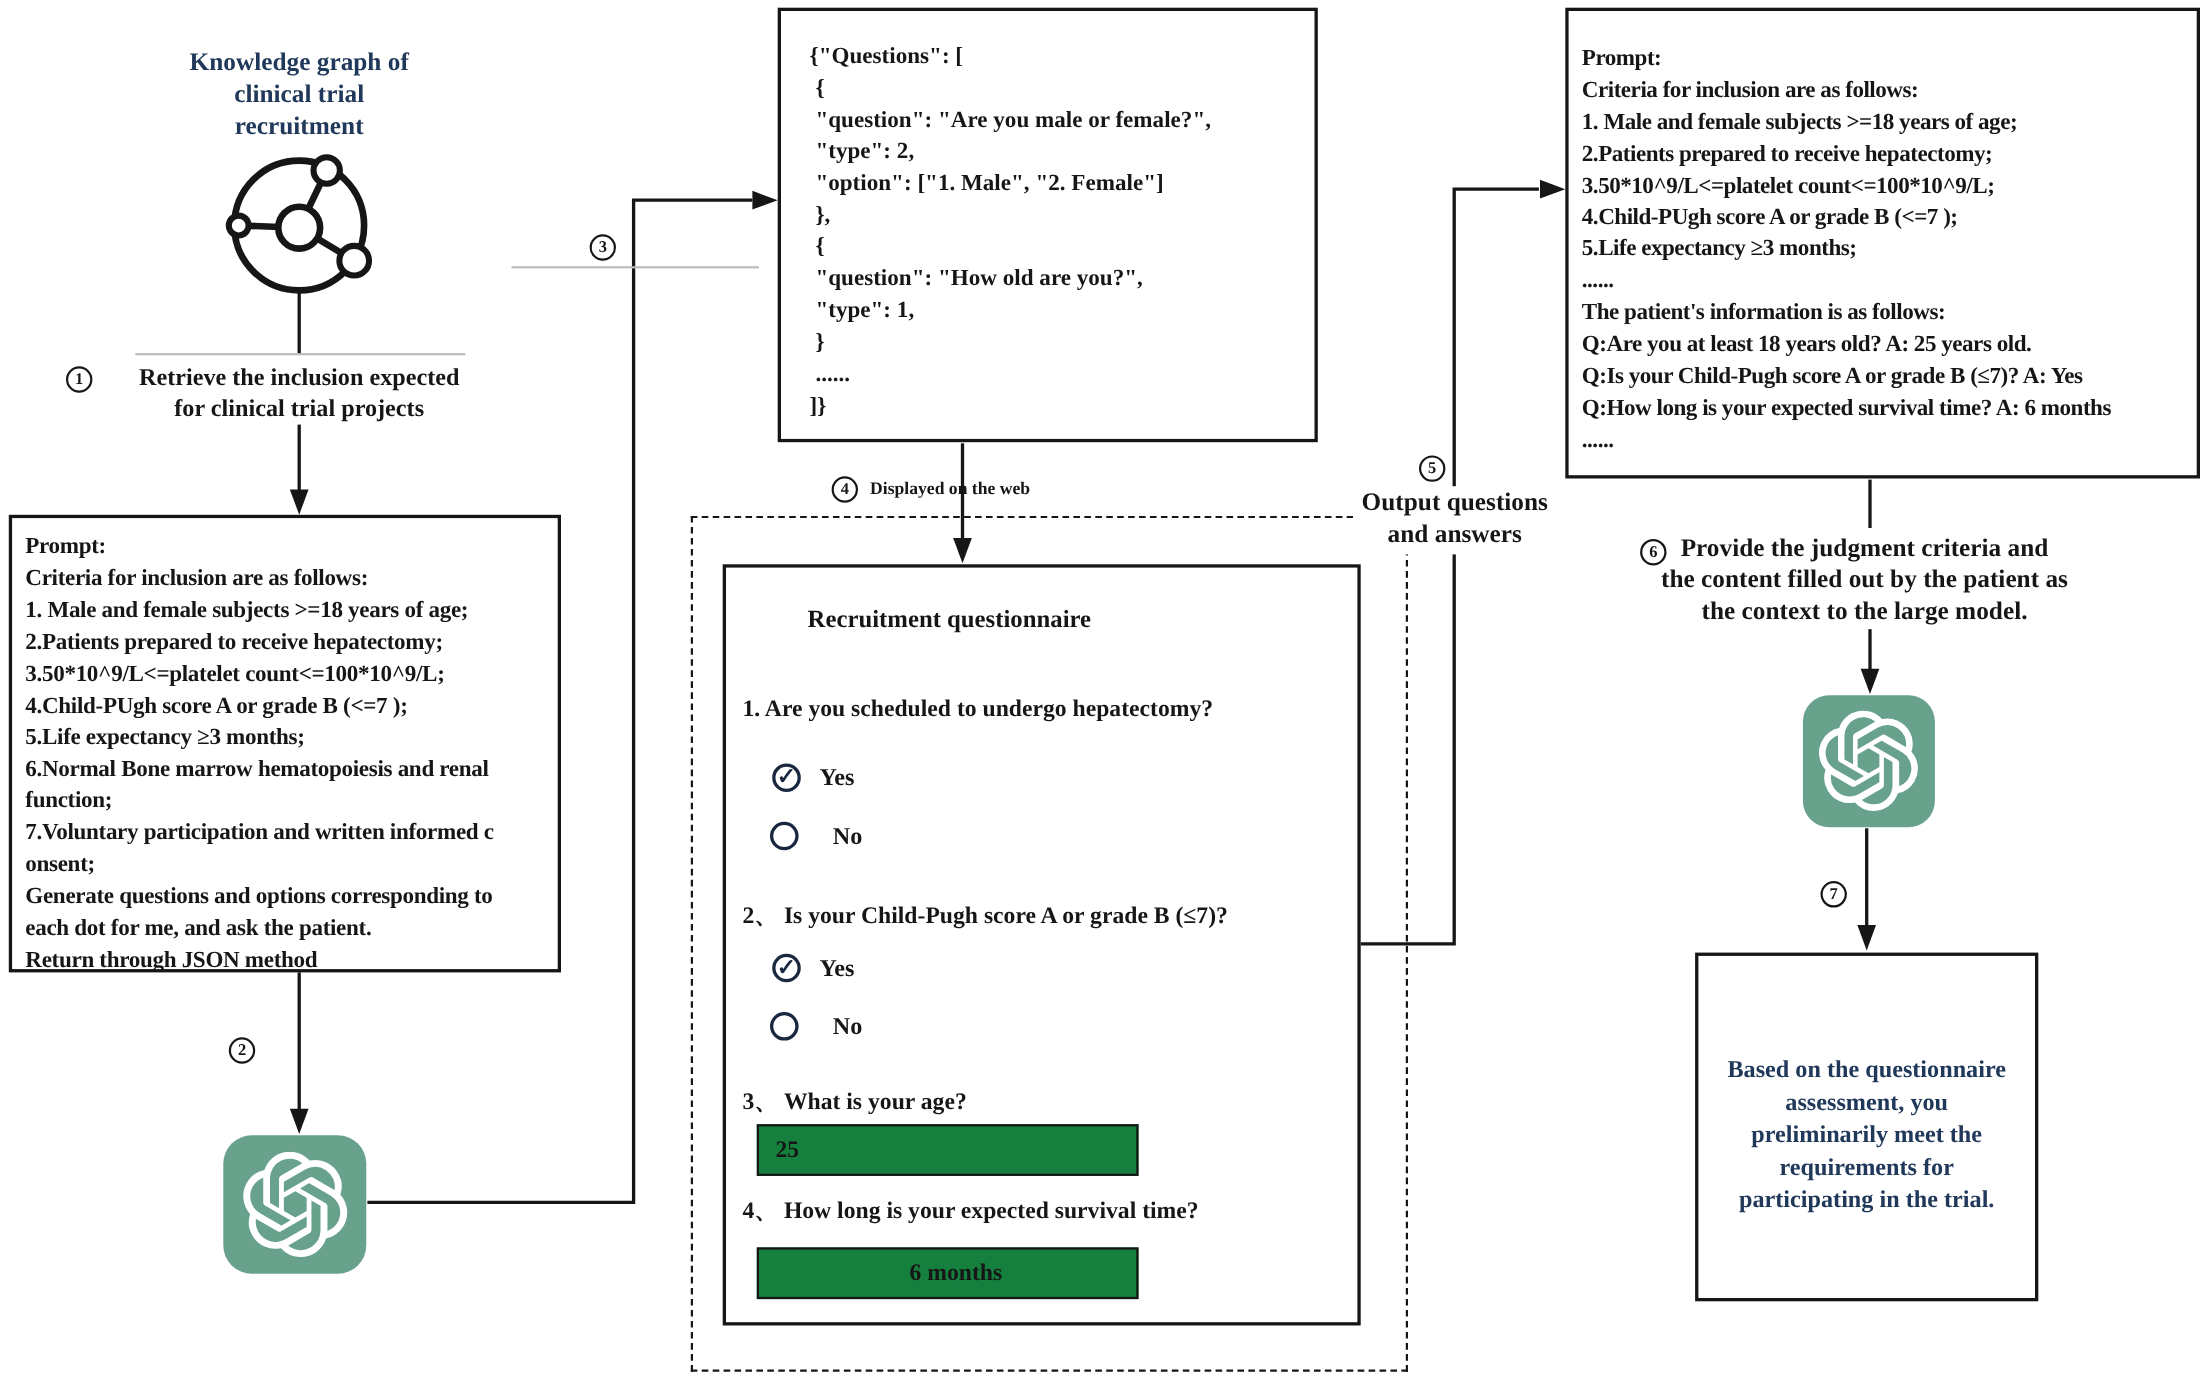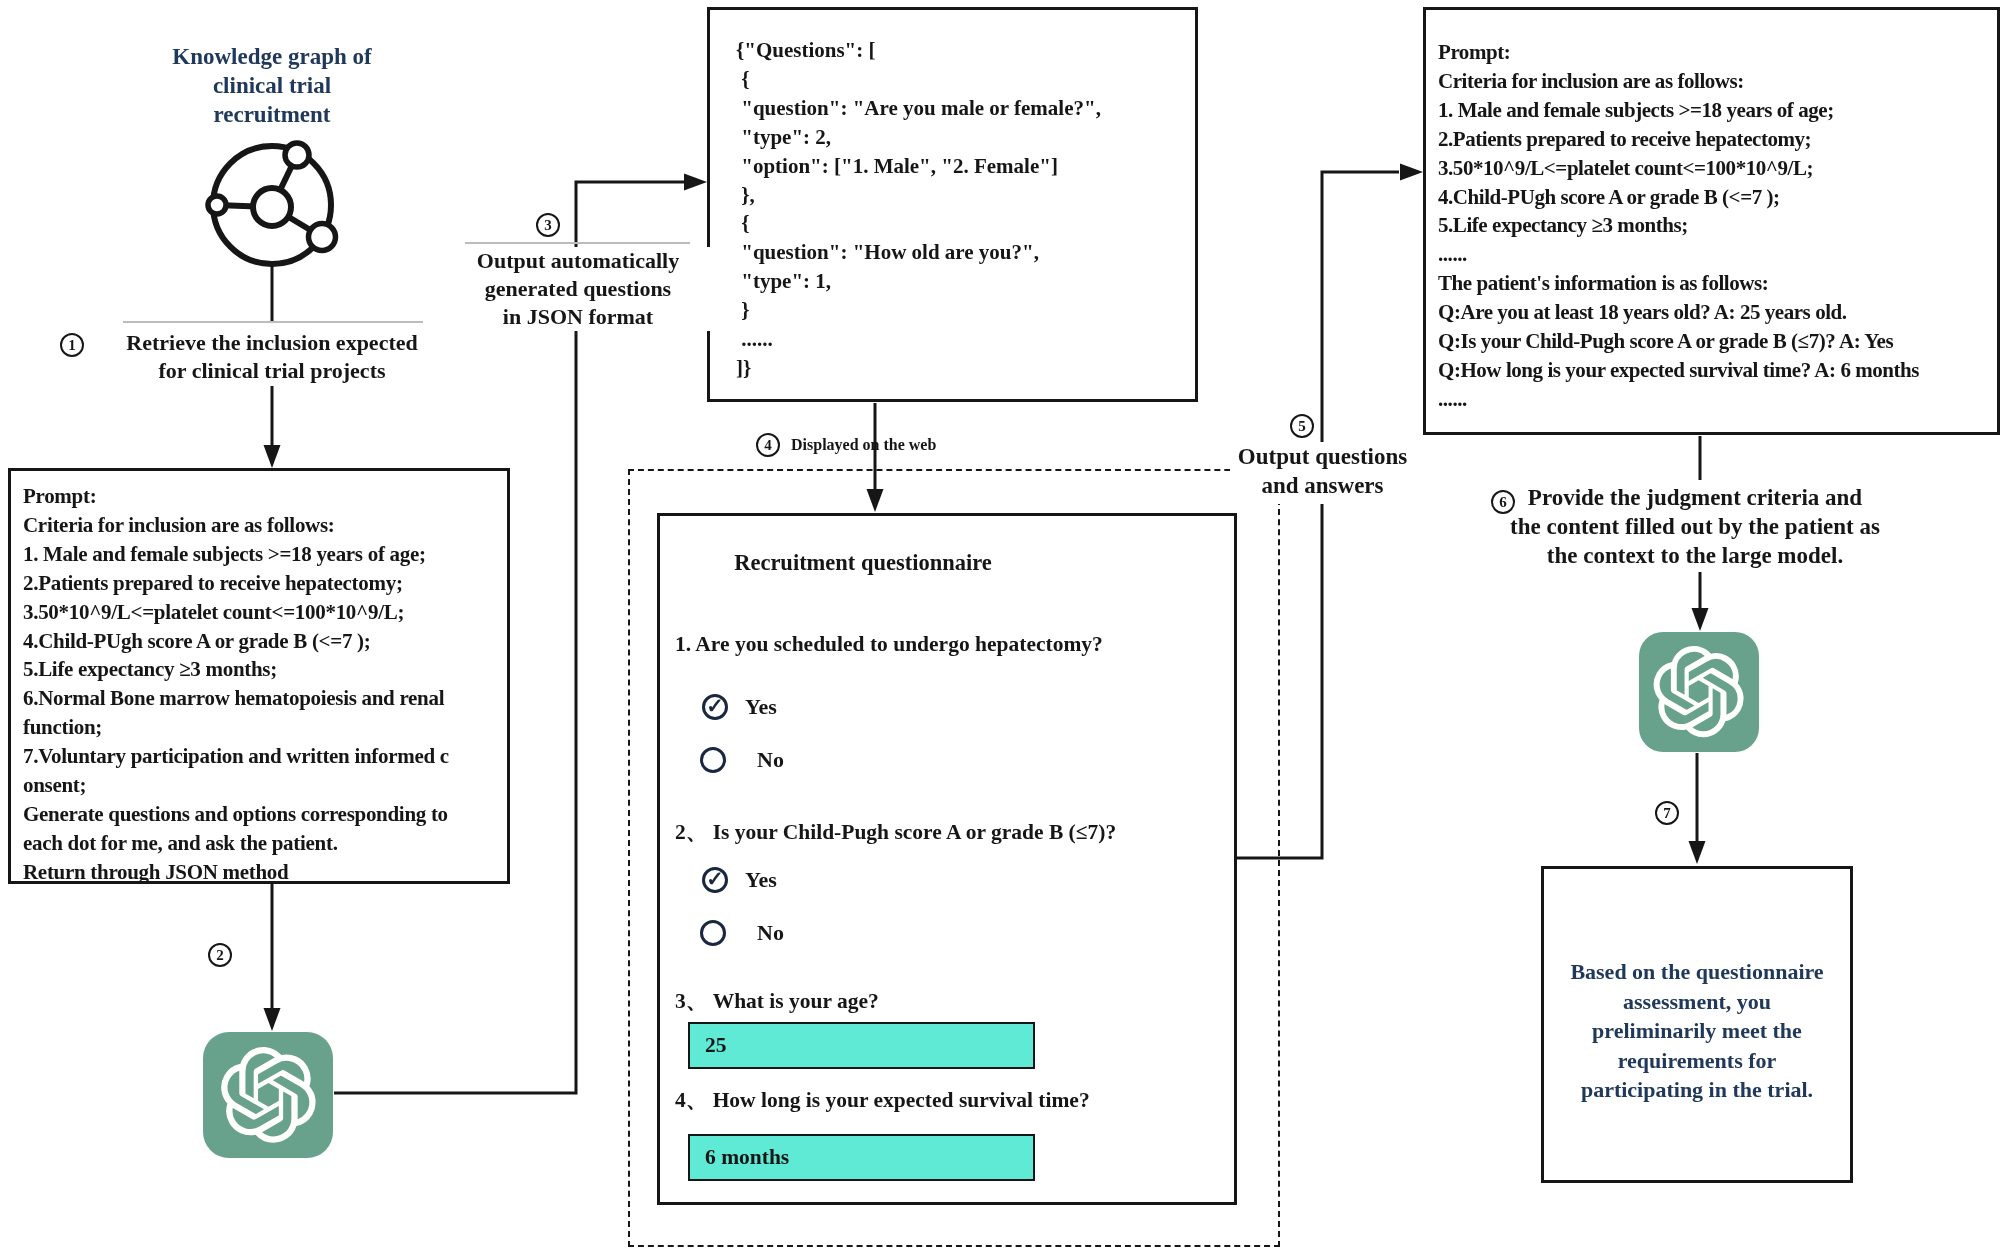--- a/index.html
+++ b/index.html
@@ -26,21 +26,21 @@
   }
   .gpt svg{width:76%;height:76%;}
   .radio{
     position:absolute;z-index:3;width:26px;height:26px;border:3.2px solid #19273f;border-radius:50%;
     box-sizing:border-box;background:#fff;display:flex;align-items:center;justify-content:center;
   }
   .radio .chk{color:#19273f;font-size:21px;line-height:1;margin-top:-2px;font-weight:bold;}
   .optlabel{position:absolute;z-index:3;font-size:22px;}
   .qtext{position:absolute;z-index:3;font-size:21.5px;white-space:nowrap;}
   .answer{
-    position:absolute;z-index:3;border:2.5px solid #161616;background:#5eead4;box-sizing:border-box;
+    position:absolute;z-index:3;border:2.5px solid #161616;background:#15803d;box-sizing:border-box;
     font-family:"Liberation Serif","DejaVu Serif",serif;font-weight:bold;font-size:21.5px;color:#161616;
     padding:0 0 0 15px;display:block;line-height:42px;
   }
 </style>
 </head>
 <body>
 
 <div id="canvas">
 
   <svg id="wires" width="2007" height="1260" viewBox="0 0 2007 1260">
@@ -123,25 +123,20 @@
   <div class="gpt" style="left:203px;top:1032px;width:130px;height:126px;">
     <svg viewBox="0 0 24 24">
         <path fill="#ffffff" d="M22.2819 9.8211a5.9847 5.9847 0 0 0-.5157-4.9108 6.0462 6.0462 0 0 0-6.5098-2.9A6.0651 6.0651 0 0 0 4.9807 4.1818a5.9847 5.9847 0 0 0-3.9977 2.9 6.0462 6.0462 0 0 0 .7427 7.0966 5.98 5.98 0 0 0 .511 4.9107 6.051 6.051 0 0 0 6.5146 2.9001A5.9847 5.9847 0 0 0 13.2599 24a6.0557 6.0557 0 0 0 5.7718-4.2058 5.9894 5.9894 0 0 0 3.9977-2.9001 6.0557 6.0557 0 0 0-.7475-7.073zm-9.022 12.6081a4.4755 4.4755 0 0 1-2.8764-1.0408l.1419-.0804 4.7783-2.7582a.7948.7948 0 0 0 .3927-.6813v-6.7369l2.02 1.1686a.071.071 0 0 1 .038.0615v5.5826a4.504 4.504 0 0 1-4.4945 4.4849zm-9.6607-4.1254a4.4708 4.4708 0 0 1-.5346-3.0137l.142.0852 4.783 2.7582a.7712.7712 0 0 0 .7806 0l5.8428-3.3685v2.3324a.0804.0804 0 0 1-.0332.0615L9.74 19.9502a4.4992 4.4992 0 0 1-6.1408-1.6464zM2.3408 7.8956a4.485 4.485 0 0 1 2.3655-1.9728V11.6a.7664.7664 0 0 0 .3879.6765l5.8144 3.3543-2.0201 1.1685a.0757.0757 0 0 1-.071 0l-4.8303-2.7865A4.504 4.504 0 0 1 2.3408 7.8956zm16.5963 3.8558L13.1038 8.364 15.1192 7.2a.0757.0757 0 0 1 .071 0l4.8303 2.7913a4.4944 4.4944 0 0 1-.6765 8.1042v-5.6772a.79.79 0 0 0-.407-.667zm2.0107-3.0231l-.142-.0852-4.7735-2.7818a.7759.7759 0 0 0-.7854 0L9.409 9.2297V6.8974a.0662.0662 0 0 1 .0284-.0615l4.8303-2.7866a4.4992 4.4992 0 0 1 6.6802 4.66zM8.3065 12.863l-2.02-1.1638a.0804.0804 0 0 1-.038-.0567V6.0742a4.4992 4.4992 0 0 1 7.3757-3.4537l-.142.0805L8.704 5.459a.7948.7948 0 0 0-.3927.6813zm1.0976-2.3654l2.602-1.4998 2.6069 1.4998v2.9994l-2.5974 1.4997-2.6067-1.4997z"></path>
       </svg>
   </div>
 
   <span class="badge" style="left:536px;top:213px;">
       <span>3</span>
     </span>
   <div class="thinline" style="left:465px;top:242px;width:225px;"></div>
-  <div class="steplabel ctr whitebg" style="left:427px;top:247px;width:302px;z-index:3;">
-    <div>Output automatically</div>
-    <div>generated questions</div>
-    <div>in JSON format</div>
-  </div>
 
   <div class="box tlines" style="left:707px;top:7px;width:491px;height:395px;padding:26px 0 0 26px;">
     <div>{"Questions": [</div>
     <div> {</div>
     <div> "question": "Are you male or female?",</div>
     <div> "type": 2,</div>
     <div> "option": ["1. Male", "2. Female"]</div>
     <div> },</div>
     <div> {</div>
     <div> "question": "How old are you?",</div>
@@ -175,21 +170,21 @@
       <span class="chk">✓</span>
     </div>
   <div class="optlabel" style="left:745px;top:867px;">Yes</div>
   <div class="radio" style="left:700px;top:920px;"></div>
   <div class="optlabel" style="left:757px;top:920px;">No</div>
 
   <div class="qtext" style="left:675px;top:986px;">3、 What is your age?</div>
   <div class="answer" style="left:688px;top:1022px;width:347px;height:47px;">25</div>
 
   <div class="qtext" style="left:675px;top:1085px;">4、 How long is your expected survival time?</div>
-  <div class="answer" style="left:688px;top:1134px;width:347px;height:47px;">6 months</div>
+  <div class="answer" style="left:688px;top:1134px;width:347px;height:47px;text-align:center;">6 months</div>
 
   <span class="badge" style="left:1290px;top:414px;">
       <span>5</span>
     </span>
   <div class="steplabel ctr whitebg" style="left:1230px;top:442px;width:185px;height:62px;z-index:3;font-size:23px;line-height:29px;">
     <div>Output questions</div>
     <div>and answers</div>
   </div>
 
   <div class="box tlines" style="left:1423px;top:7px;width:577px;height:428px;padding:28px 0 0 12px;letter-spacing:-0.45px;">

